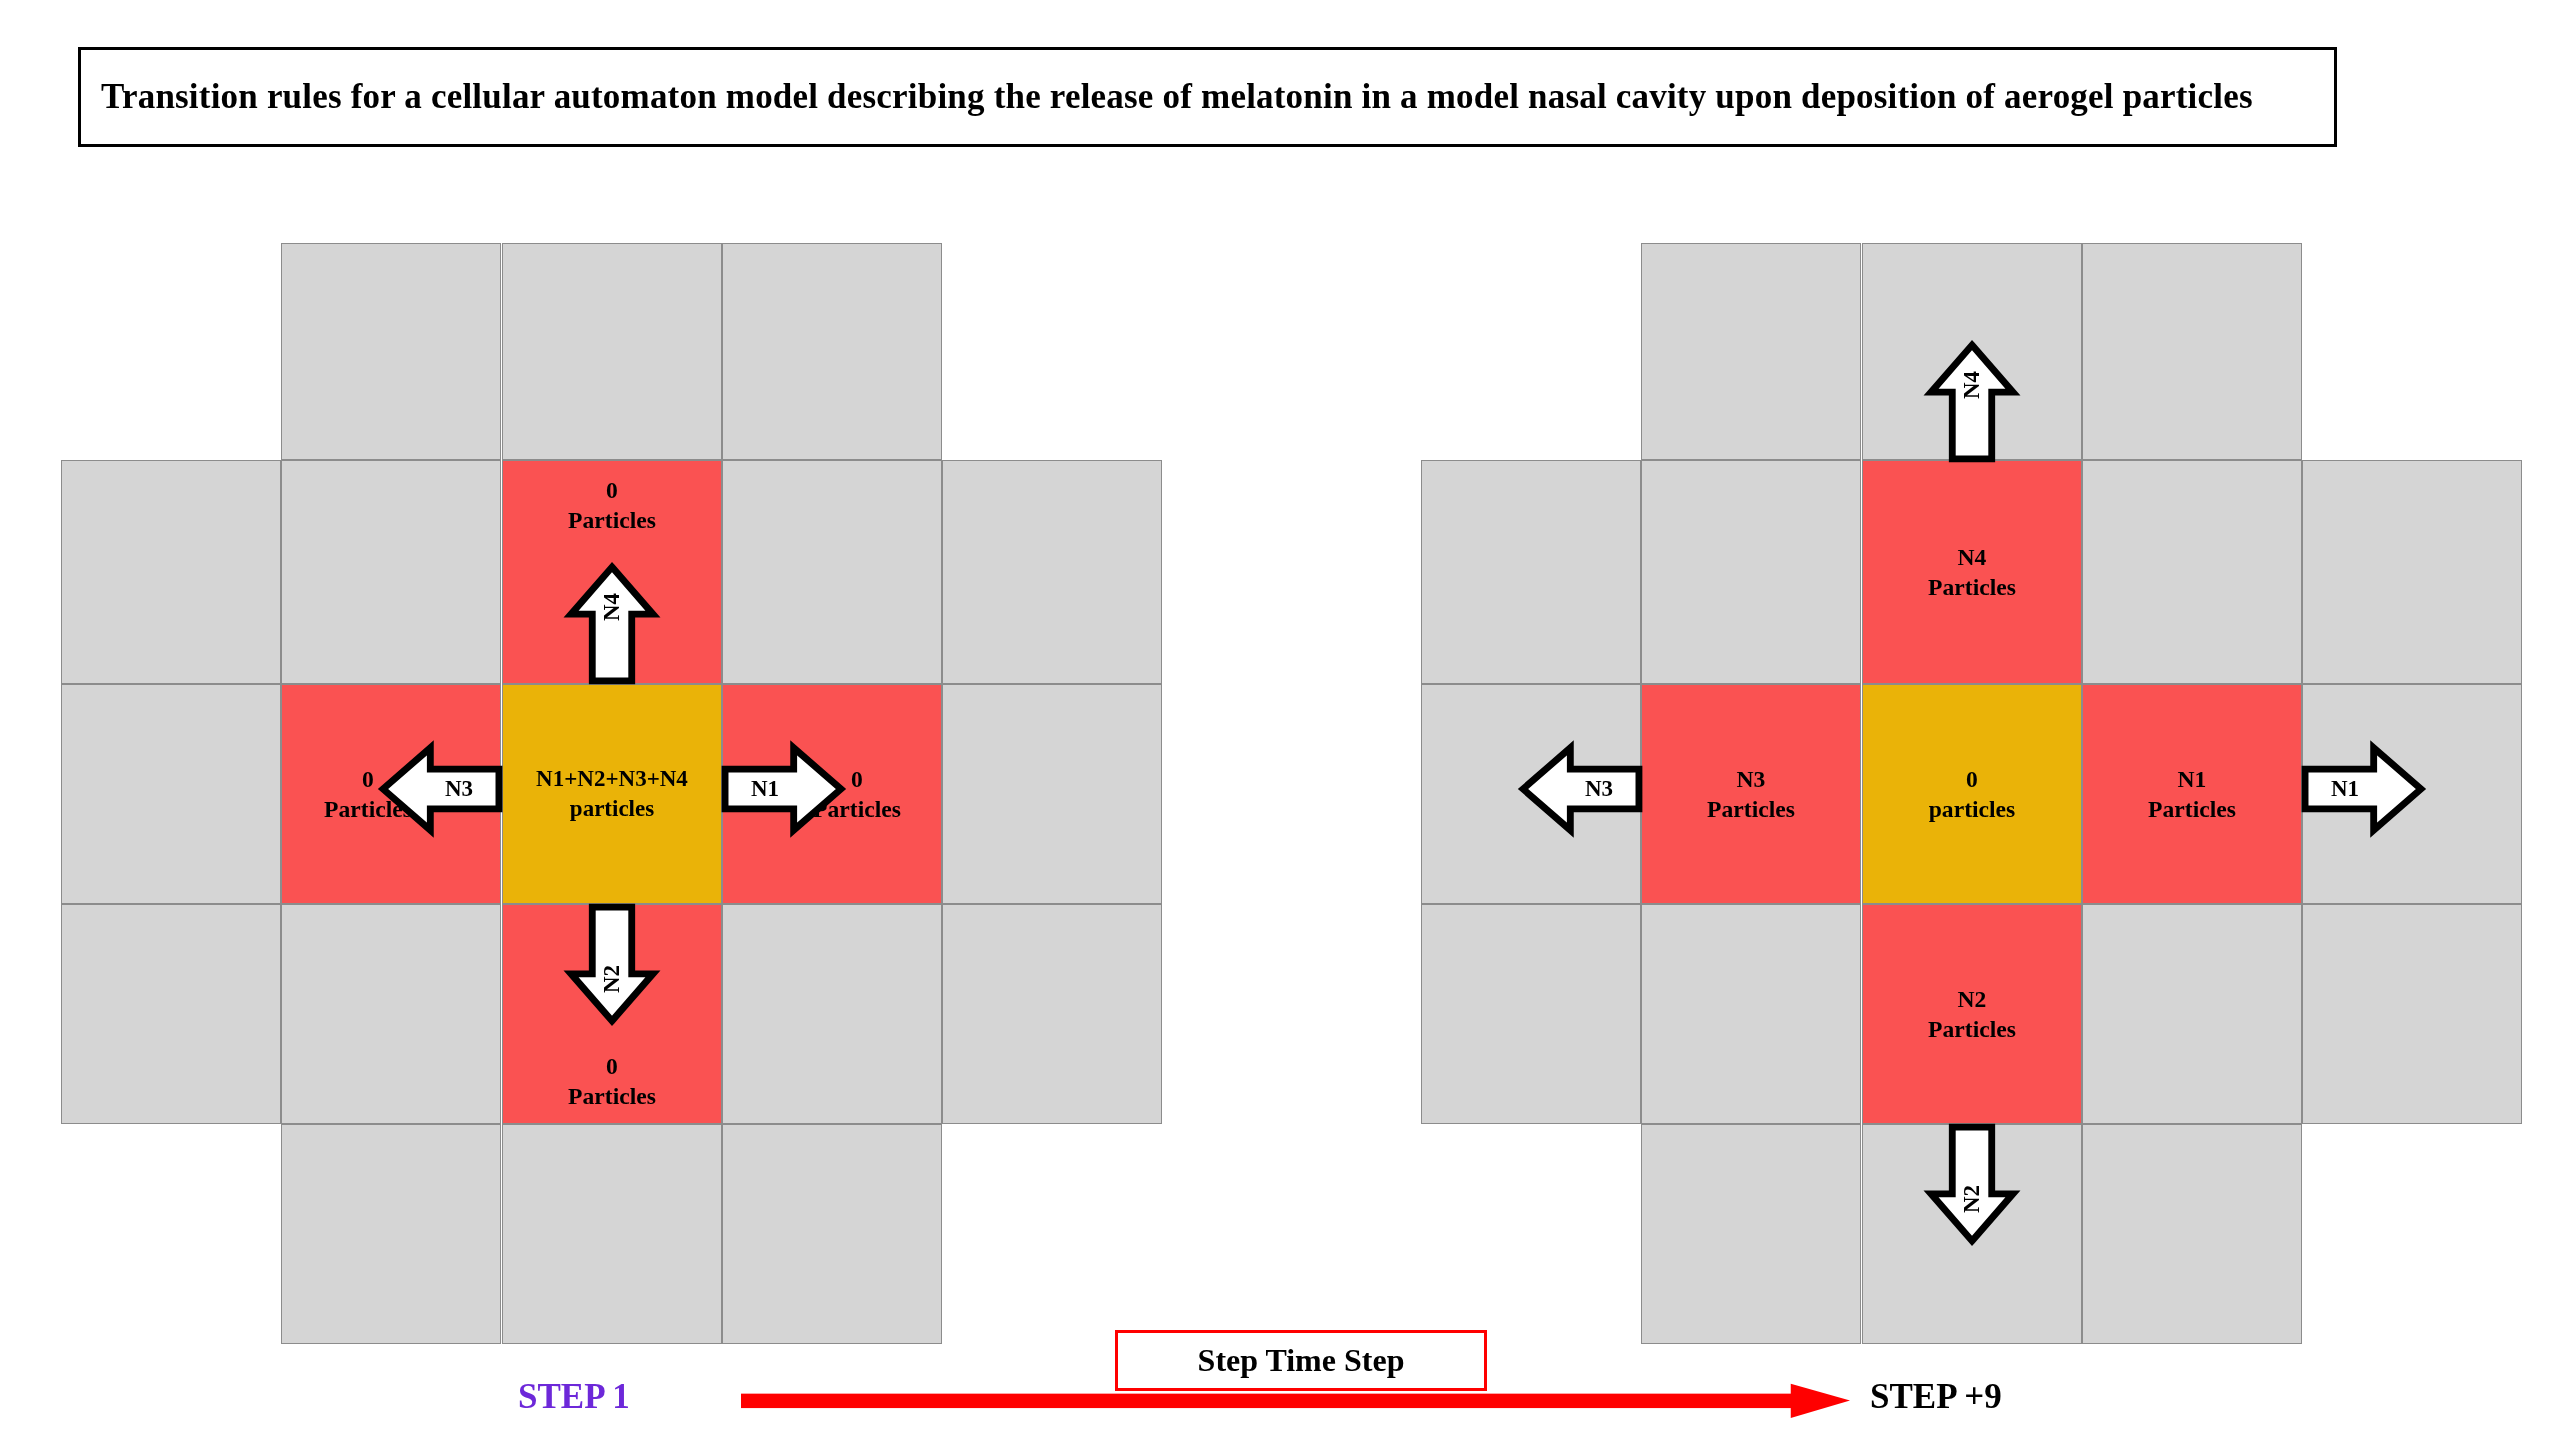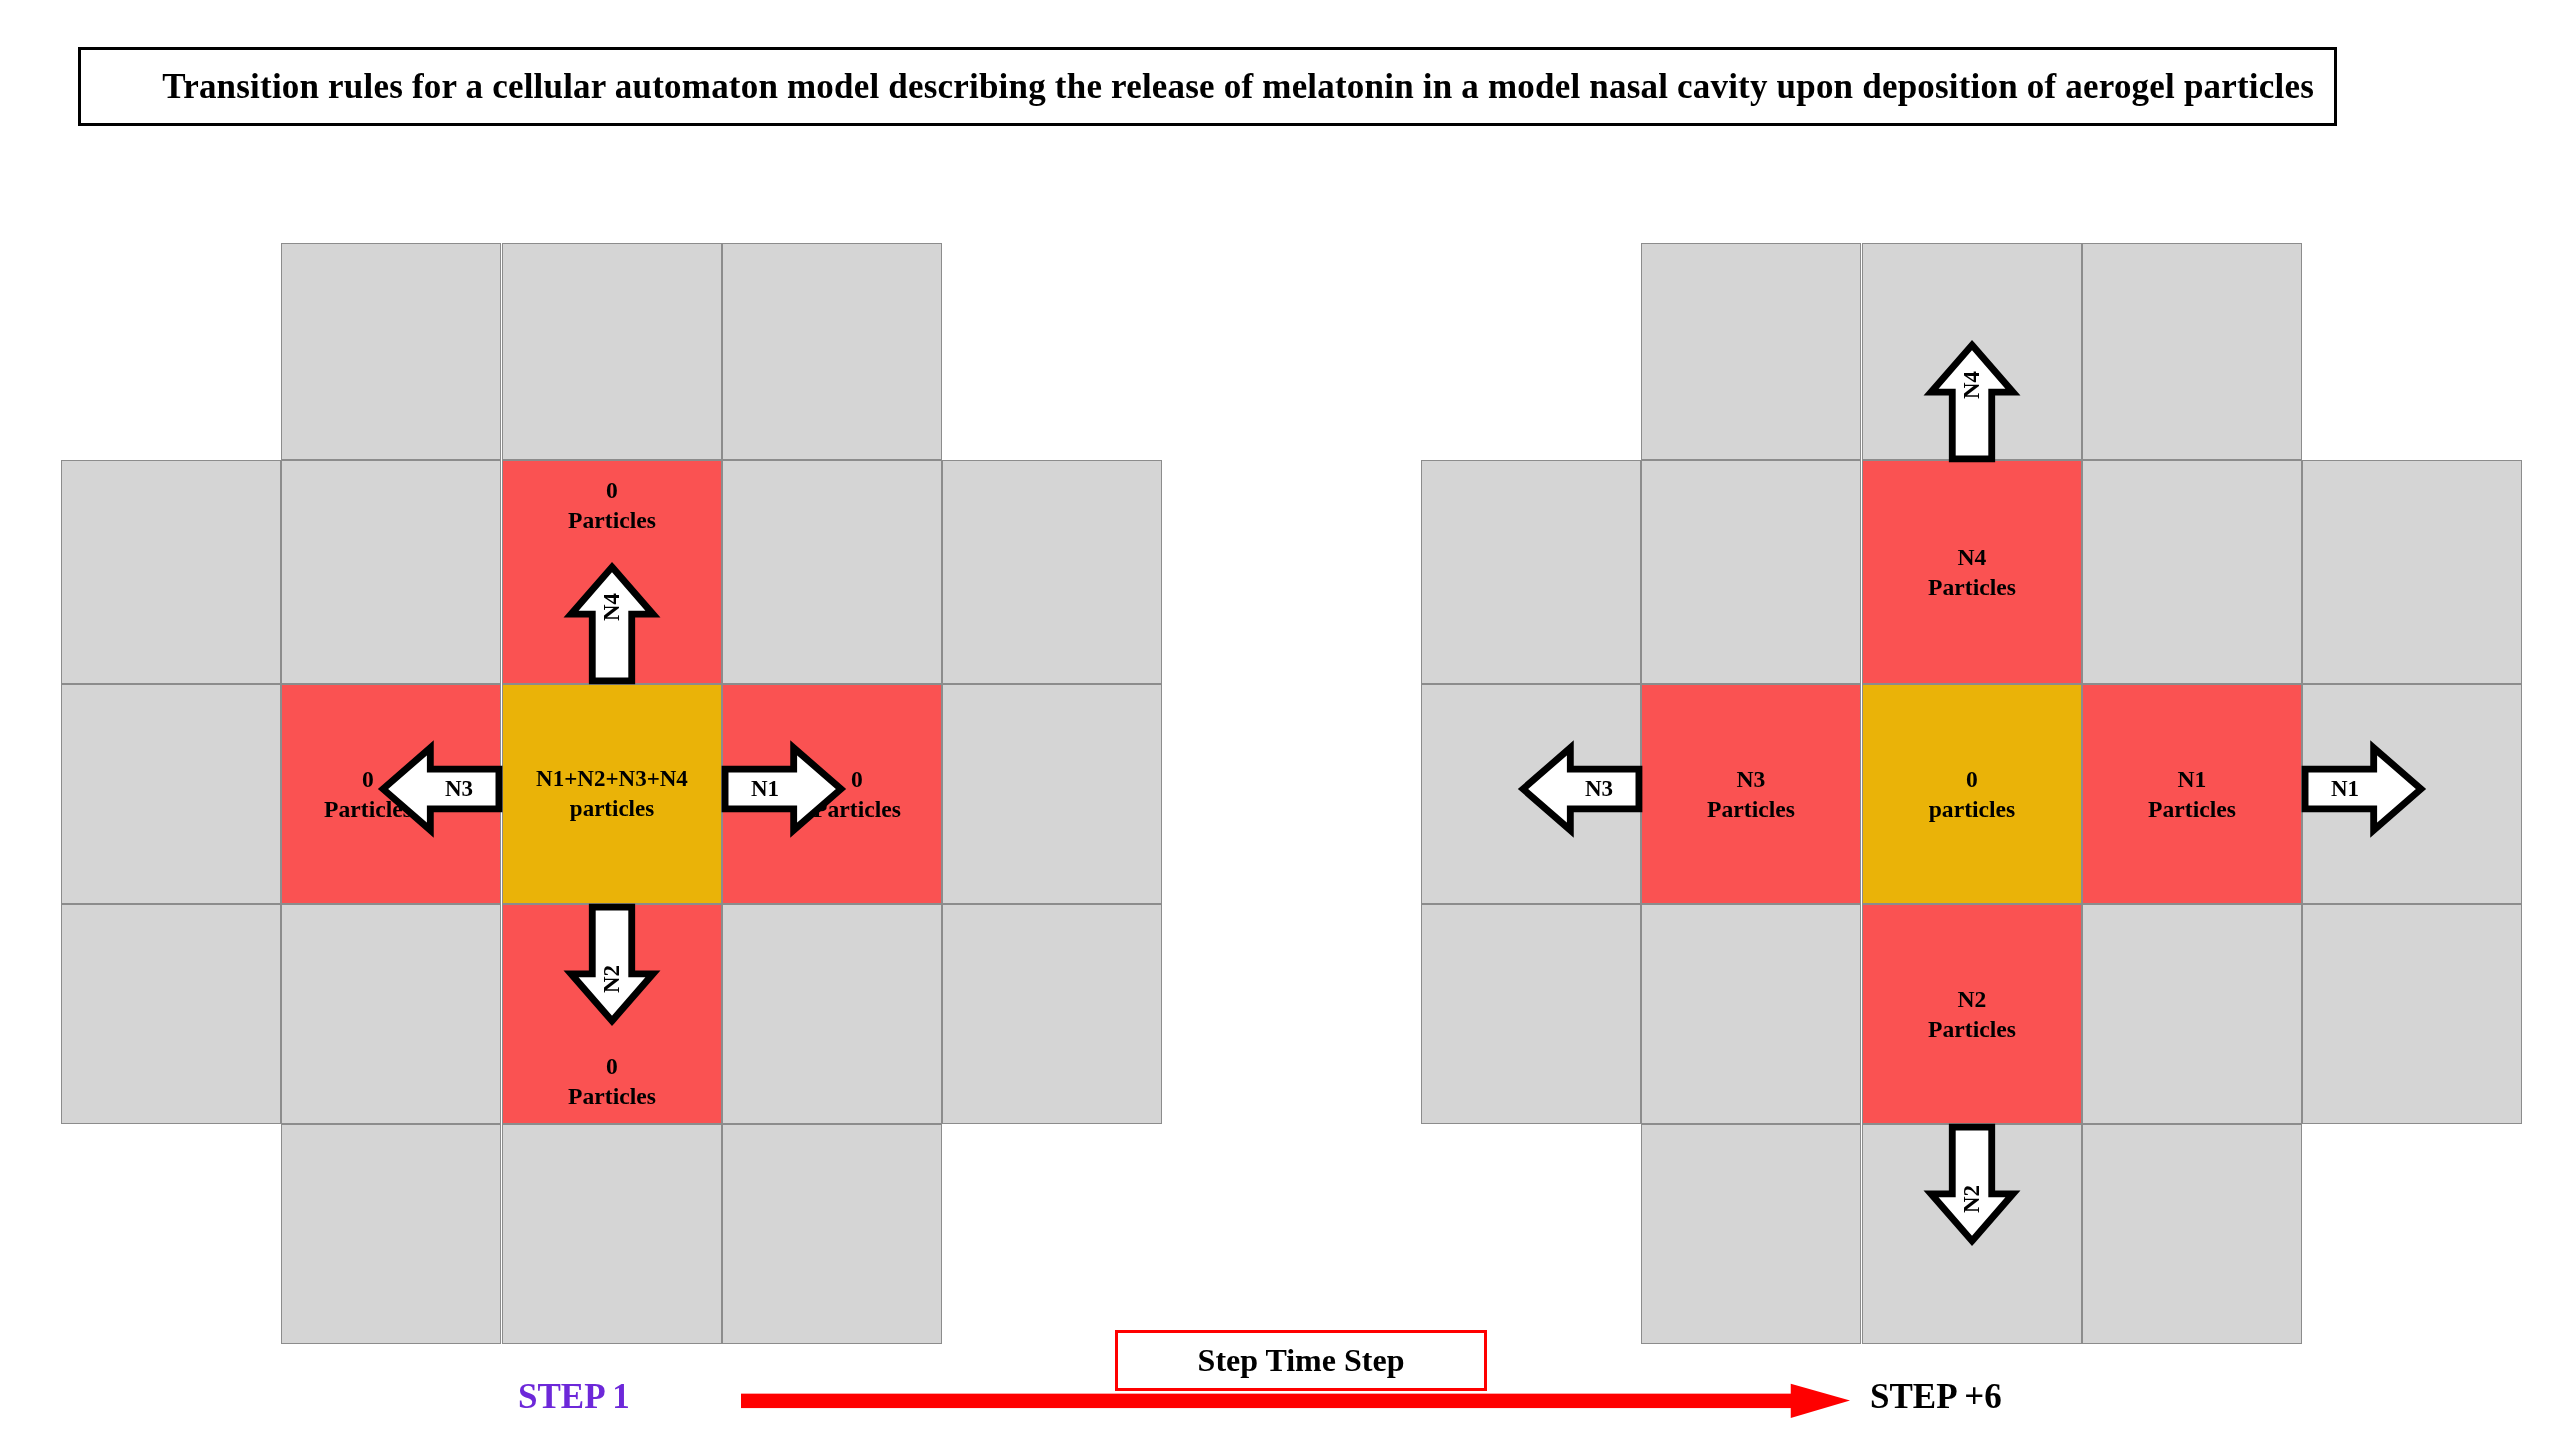--- a/index.html
+++ b/index.html
@@ -3,23 +3,23 @@
 <meta charset="utf-8">
 <style>
   html,body{margin:0;padding:0;background:#ffffff;}
   body{
     width:2550px;height:1451px;position:relative;overflow:hidden;
     font-family:"Liberation Serif","DejaVu Serif",serif;
   }
 
   
   #title-box{
-    position:absolute;left:78px;top:47px;width:2259px;height:79px;
+    position:absolute;left:78px;top:47px;width:2259px;height:100px;
     border:3.8px solid #000000;background:#ffffff;
-    display:flex;align-items:center;justify-content:flex-end;
+    display:flex;align-items:center;justify-content:flex-start;
     box-sizing:border-box;
   }
   #title-text{
     font-size:35px;font-weight:bold;color:#000000;text-align:center;
     line-height:1.18;letter-spacing:0.2px;padding:0 20px;
   }
 
   
   .grid{position:absolute;}
   .cell{
@@ -234,21 +234,21 @@
         <span>N3</span>
       </div>
   </div>
 </div>
 
 <div id="next-step-box">
   <span id="next-step-label">Step Time Step</span>
 </div>
 
 <div id="step1-label">STEP 1</div>
-<div id="stepplus-label">STEP +6</div>
+<div id="stepplus-label">STEP +9</div>
 
 <div id="time-arrow">
   <svg width="1109" height="38" viewBox="0 0 1460 50">
     <rect x="0" y="14" width="1390" height="19" fill="#ff0000"></rect>
     <polygon points="1460,23 1382,1 1382,46" fill="#ff0000"></polygon>
   </svg>
 </div>
 
 
 </body></html>

